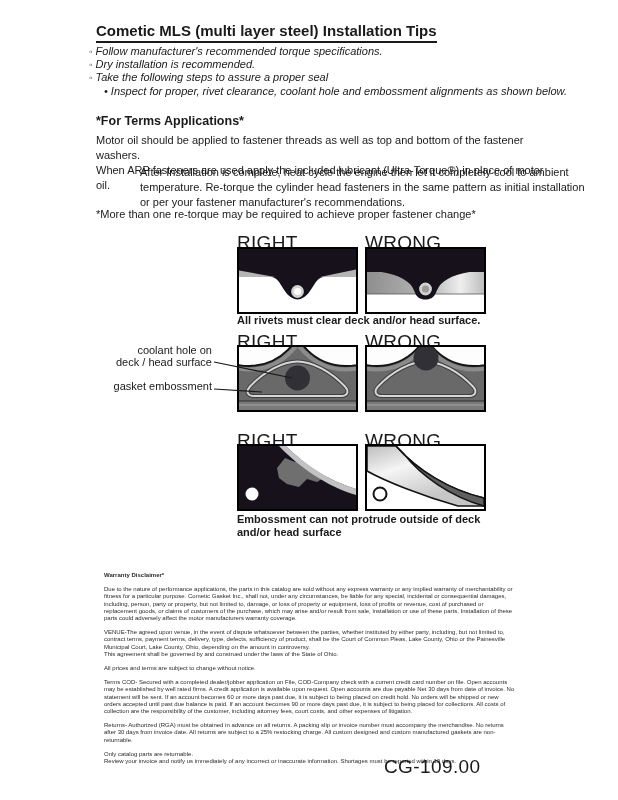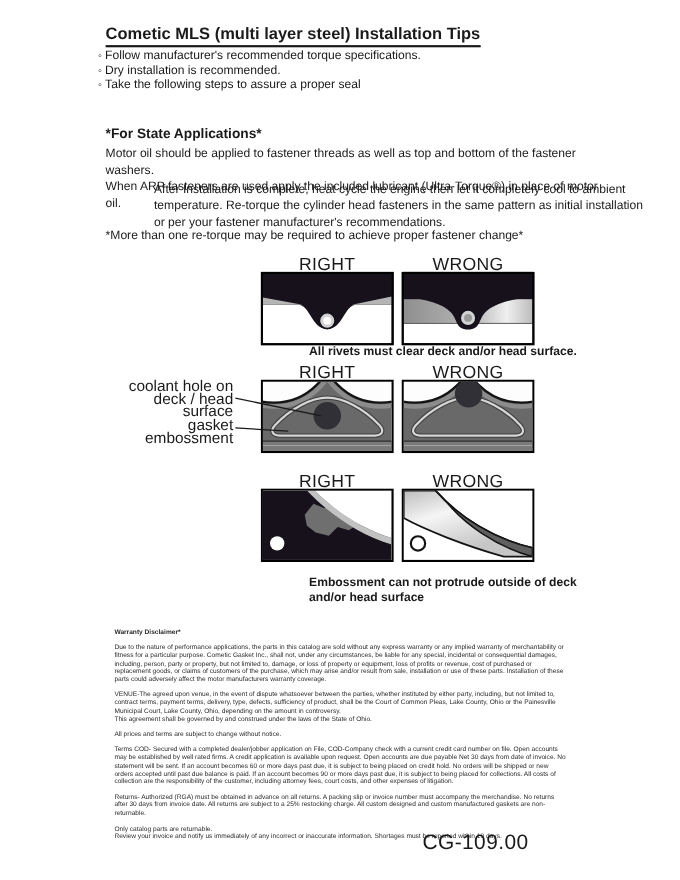--- a/index.html
+++ b/index.html
@@ -5,51 +5,52 @@
   html,body { margin:0; padding:0; background:#ffffff; }
   .page {
     position:relative; width:618px; height:800px; background:#ffffff;
     font-family:"Liberation Sans", sans-serif; color:#1a1a1a; overflow:hidden;
   }
   .abs { position:absolute; }
   .title {
     font-size:15px; font-weight:bold; display:inline-block;
     padding-bottom:2px; border-bottom:2px solid #1a1a1a; white-space:nowrap;
   }
-  .li { font-size:11px; line-height:13.2px; white-space:nowrap; }
+  .li { font-size:11px; line-height:13.2px; white-space:nowrap;font-style:italic; }
   .li1::before { content:"◦"; margin-right:3px; font-size:10px; }
   .li2 { padding-left:15px; }
   .li2::before { content:"•"; margin-right:3px; }
   .h2 { font-size:12.5px; font-weight:bold; }
   .para { font-size:11px; line-height:15px; white-space:pre-line; width:460px; }
-  .dg-header { font-size:16px; text-align:center; width:121px; letter-spacing:0.3px; }
-  .dg-caption { font-size:11px; font-weight:bold; white-space:pre-line; line-height:12.5px;margin-left:44px; }
-  .dg-label { font-size:14px; line-height:11.5px; text-align:right; width:102px; white-space:pre-line; }
+  .dg-header { font-size:19px; width:121px; letter-spacing:0.3px; }
+  .dg-caption { font-size:11px; font-weight:bold; white-space:pre-line; line-height:12.5px; }
+  .dg-label { font-size:11px; line-height:11.5px; text-align:right; width:102px; white-space:pre-line; }
   .legal { width:412px; font-size:6px; line-height:7.2px; color:#2b2b2b; }
   .legal p { margin:0 0 7px 0; white-space:pre-line; }
   .legal .lh { font-weight:bold; margin-bottom:7px; }
   .catnum { font-size:19px; letter-spacing:0.4px; }
   svg { display:block; }
 </style>
 </head>
 <body>
 
 <div class="page">
 
   <div class="abs" style="left:96px; top:22px;">
     <span class="title">Cometic MLS (multi layer steel) Installation Tips</span>
   </div>
 
   <div class="abs" style="left:89px; top:45px;">
     <div class="li li1"><span>Follow manufacturer's recommended torque specifications.</span></div>
     <div class="li li1"><span>Dry installation is recommended.</span></div>
     <div class="li li1"><span>Take the following steps to assure a proper seal</span></div>
-  </div>
-
-  <div class="abs h2" style="left:96px; top:114px;">*For State Applications*</div>
+    <div class="li li2"><span>Inspect for proper, rivet clearance, coolant hole and embossment alignments as shown below.</span></div>
+  </div>
+
+  <div class="abs h2" style="left:96px; top:114px;">*For Terms Applications*</div>
   <div class="abs para" style="left:96px; top:133px;">Motor oil should be applied to fastener threads as well as top and bottom of the fastener washers.
 When ARP fasteners are used apply the included lubricant (Ultra-Torque®) in place of motor oil.</div>
   <div class="abs para" style="left:96px; top:165px;margin-left:44px;">After Installation is complete, heat cycle the engine then let it completely cool to ambient
 temperature. Re-torque the cylinder head fasteners in the same pattern as initial installation
 or per your fastener manufacturer's recommendations.</div>
   <div class="abs para" style="left:96px; top:207px;">*More than one re-torque may be required to achieve proper fastener change*</div>
 
   <div class="abs dg-header" style="left:237px; top:232px;">RIGHT</div>
   <div class="abs dg-header" style="left:365px; top:232px;">WRONG</div>
 
@@ -187,21 +188,21 @@
       <g clip-path="url(#clipW3)">
         <rect x="2" y="2" width="117" height="63" fill="#ffffff"></rect>
         <path d="M2,2 L31,2 C52,26 84,46 119,54 L119,62 L93,62 C57,52 20,37 2,27 Z" fill="url(#gradW3)" stroke="#141414" stroke-width="1.6"></path>
         <path d="M31,2 C52,26 84,46 119,54 L119,62 C86,53 56,32 39,10 C36,7 33.5,4.5 31,2 Z" fill="#5f5f5f" stroke="#141414" stroke-width="1.4"></path>
         <circle cx="15" cy="50" r="6.5" fill="#ffffff" stroke="#141414" stroke-width="2"></circle>
       </g>
       <rect x="1" y="1" width="119" height="65" fill="none" stroke="#000000" stroke-width="2"></rect>
     </svg>
   </div>
 
-  <div class="abs dg-caption" style="left:237px; top:524px;">Embossment can not protrude outside of deck
+  <div class="abs dg-caption" style="left:237px; top:513px;">Embossment can not protrude outside of deck
 and/or head surface</div>
 
   <div class="abs legal" style="left:104px; top:572px;">
     <p class="lh">Warranty Disclaimer*</p>
     <p>Due to the nature of performance applications, the parts in this catalog are sold without any express warranty or any implied warranty of merchantability or fitness for a particular purpose.  Cometic Gasket Inc., shall not, under any circumstances, be liable for any special, incidental or consequential damages, including, person, party or property, but not limited to, damage, or loss of property or equipment, loss of profits or revenue, cost of purchased or replacement goods, or claims of customers of the purchase, which may arise and/or result from sale, installation or use of these parts.  Installation of these parts could adversely affect the motor manufacturers warranty coverage.</p>
     <p>VENUE-The agreed upon venue, in the event of dispute whatsoever between the parties, whether instituted by either party, including, but not limited to, contract terms, payment terms, delivery, type, defects, sufficiency of product, shall be the Court of Common Pleas, Lake County, Ohio or the Painesville Municipal Court, Lake County, Ohio, depending on the amount in controversy.
 This agreement shall be governed by and construed under the laws of the State of Ohio.</p>
     <p>All prices and terms are subject to change without notice.</p>
     <p>Terms COD- Secured with a completed dealer/jobber application on File, COD-Company check with a current credit card number on file.  Open accounts may be established by well rated firms.  A credit application is available upon request.  Open accounts are due payable Net 30 days from date of invoice.  No statement will be sent.  If an account becomes 60 or more days past due, it is subject to being placed on credit hold.  No orders will be shipped or new orders accepted until past due balance is paid.  If an account becomes 90 or more days past due, it is subject to being placed for collections.  All costs of collection are the responsibility of the customer, including attorney fees, court costs, and other expenses of litigation.</p>
     <p>Returns- Authorized (RGA) must be obtained in advance on all returns.  A packing slip or invoice number must accompany the merchandise.  No returns after 30 days from invoice date.  All returns are subject to a 25% restocking charge.  All custom designed and custom manufactured gaskets are non-returnable.</p>

